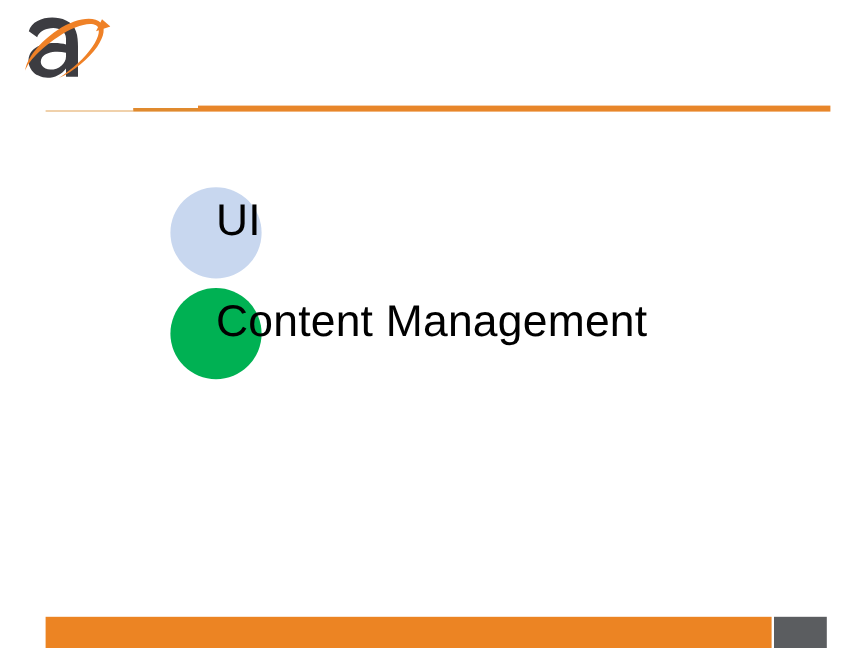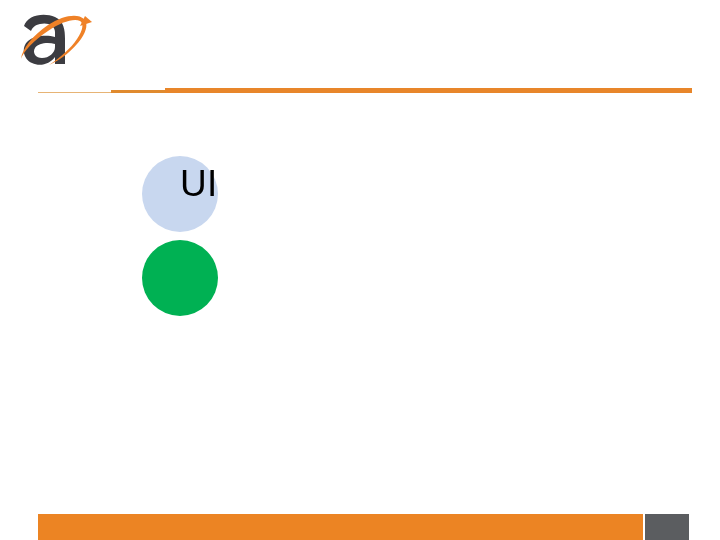--- a/index.html
+++ b/index.html
@@ -134,20 +134,21 @@
   <div class="bullets">
 
     <div class="bullet-row">
       <span class="bullet-dot"></span>
       <span class="bullet-text">UI</span>
     </div>
 
 
     <div class="bullet-row">
       <span class="bullet-dot"></span>
+      <span class="bullet-text">Content Management</span>
     </div>
 
   </div>
 
   <div class="footer-bar"></div>
   <div class="footer-square"></div>
 
 </div>
 
 </body></html>

